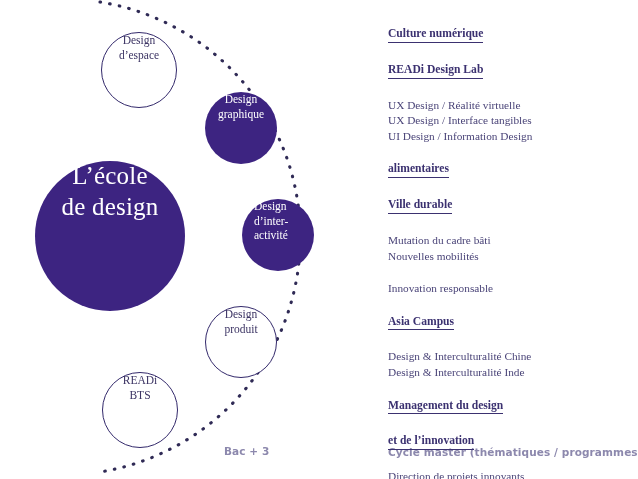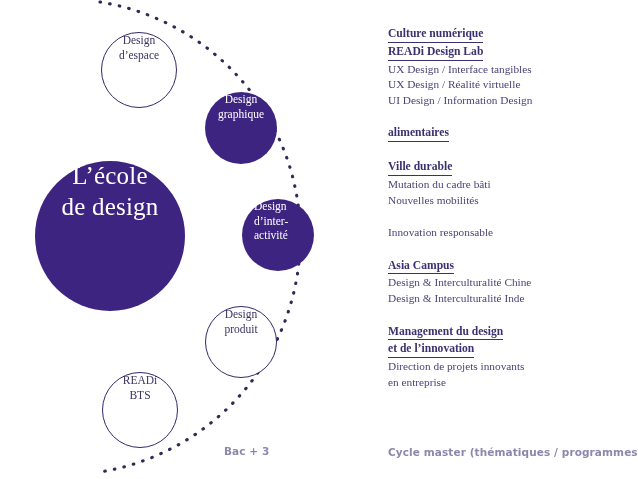--- a/index.html
+++ b/index.html
@@ -142,21 +142,21 @@
   .block-heading {
     display: block;
     width: fit-content;
     font-family: "Liberation Serif", serif;
     font-weight: bold;
     font-size: 11.6px;
     line-height: 1.32;
     color: #3b3170;
     border-bottom: 1px solid #3b3170;
     padding-bottom: 0.5px;
-    margin-bottom: 1px;
+    margin-bottom: 19px;
     white-space: nowrap;
   }
   .block-item {
     display: block;
     font-family: "Liberation Serif", serif;
     font-size: 11.3px;
     line-height: 1.38;
     color: #4a4478;
     white-space: nowrap;
   }
@@ -206,22 +206,22 @@
   </div>
 
   <div class="axis-caption" id="caption-bac3">Bac + 3</div>
 
   <div class="axis-caption" id="caption-cycle">Cycle master (thématiques / programmes)</div>
 
   <div id="columns">
       <div class="block">
         <span class="block-heading">Culture numérique</span>
         <span class="block-heading">READi Design Lab</span>
+        <span class="block-item">UX Design / Réalité virtuelle</span>
         <span class="block-item">UX Design / Interface tangibles</span>
-        <span class="block-item">UX Design / Réalité virtuelle</span>
         <span class="block-item">UI Design / Information Design</span>
       </div>
       <div class="block">
         <span class="block-heading">alimentaires</span>
       </div>
       <div class="block">
         <span class="block-heading">Ville durable</span>
         <span class="block-item">Mutation du cadre bâti</span>
         <span class="block-item">Nouvelles mobilités</span>
       </div>

